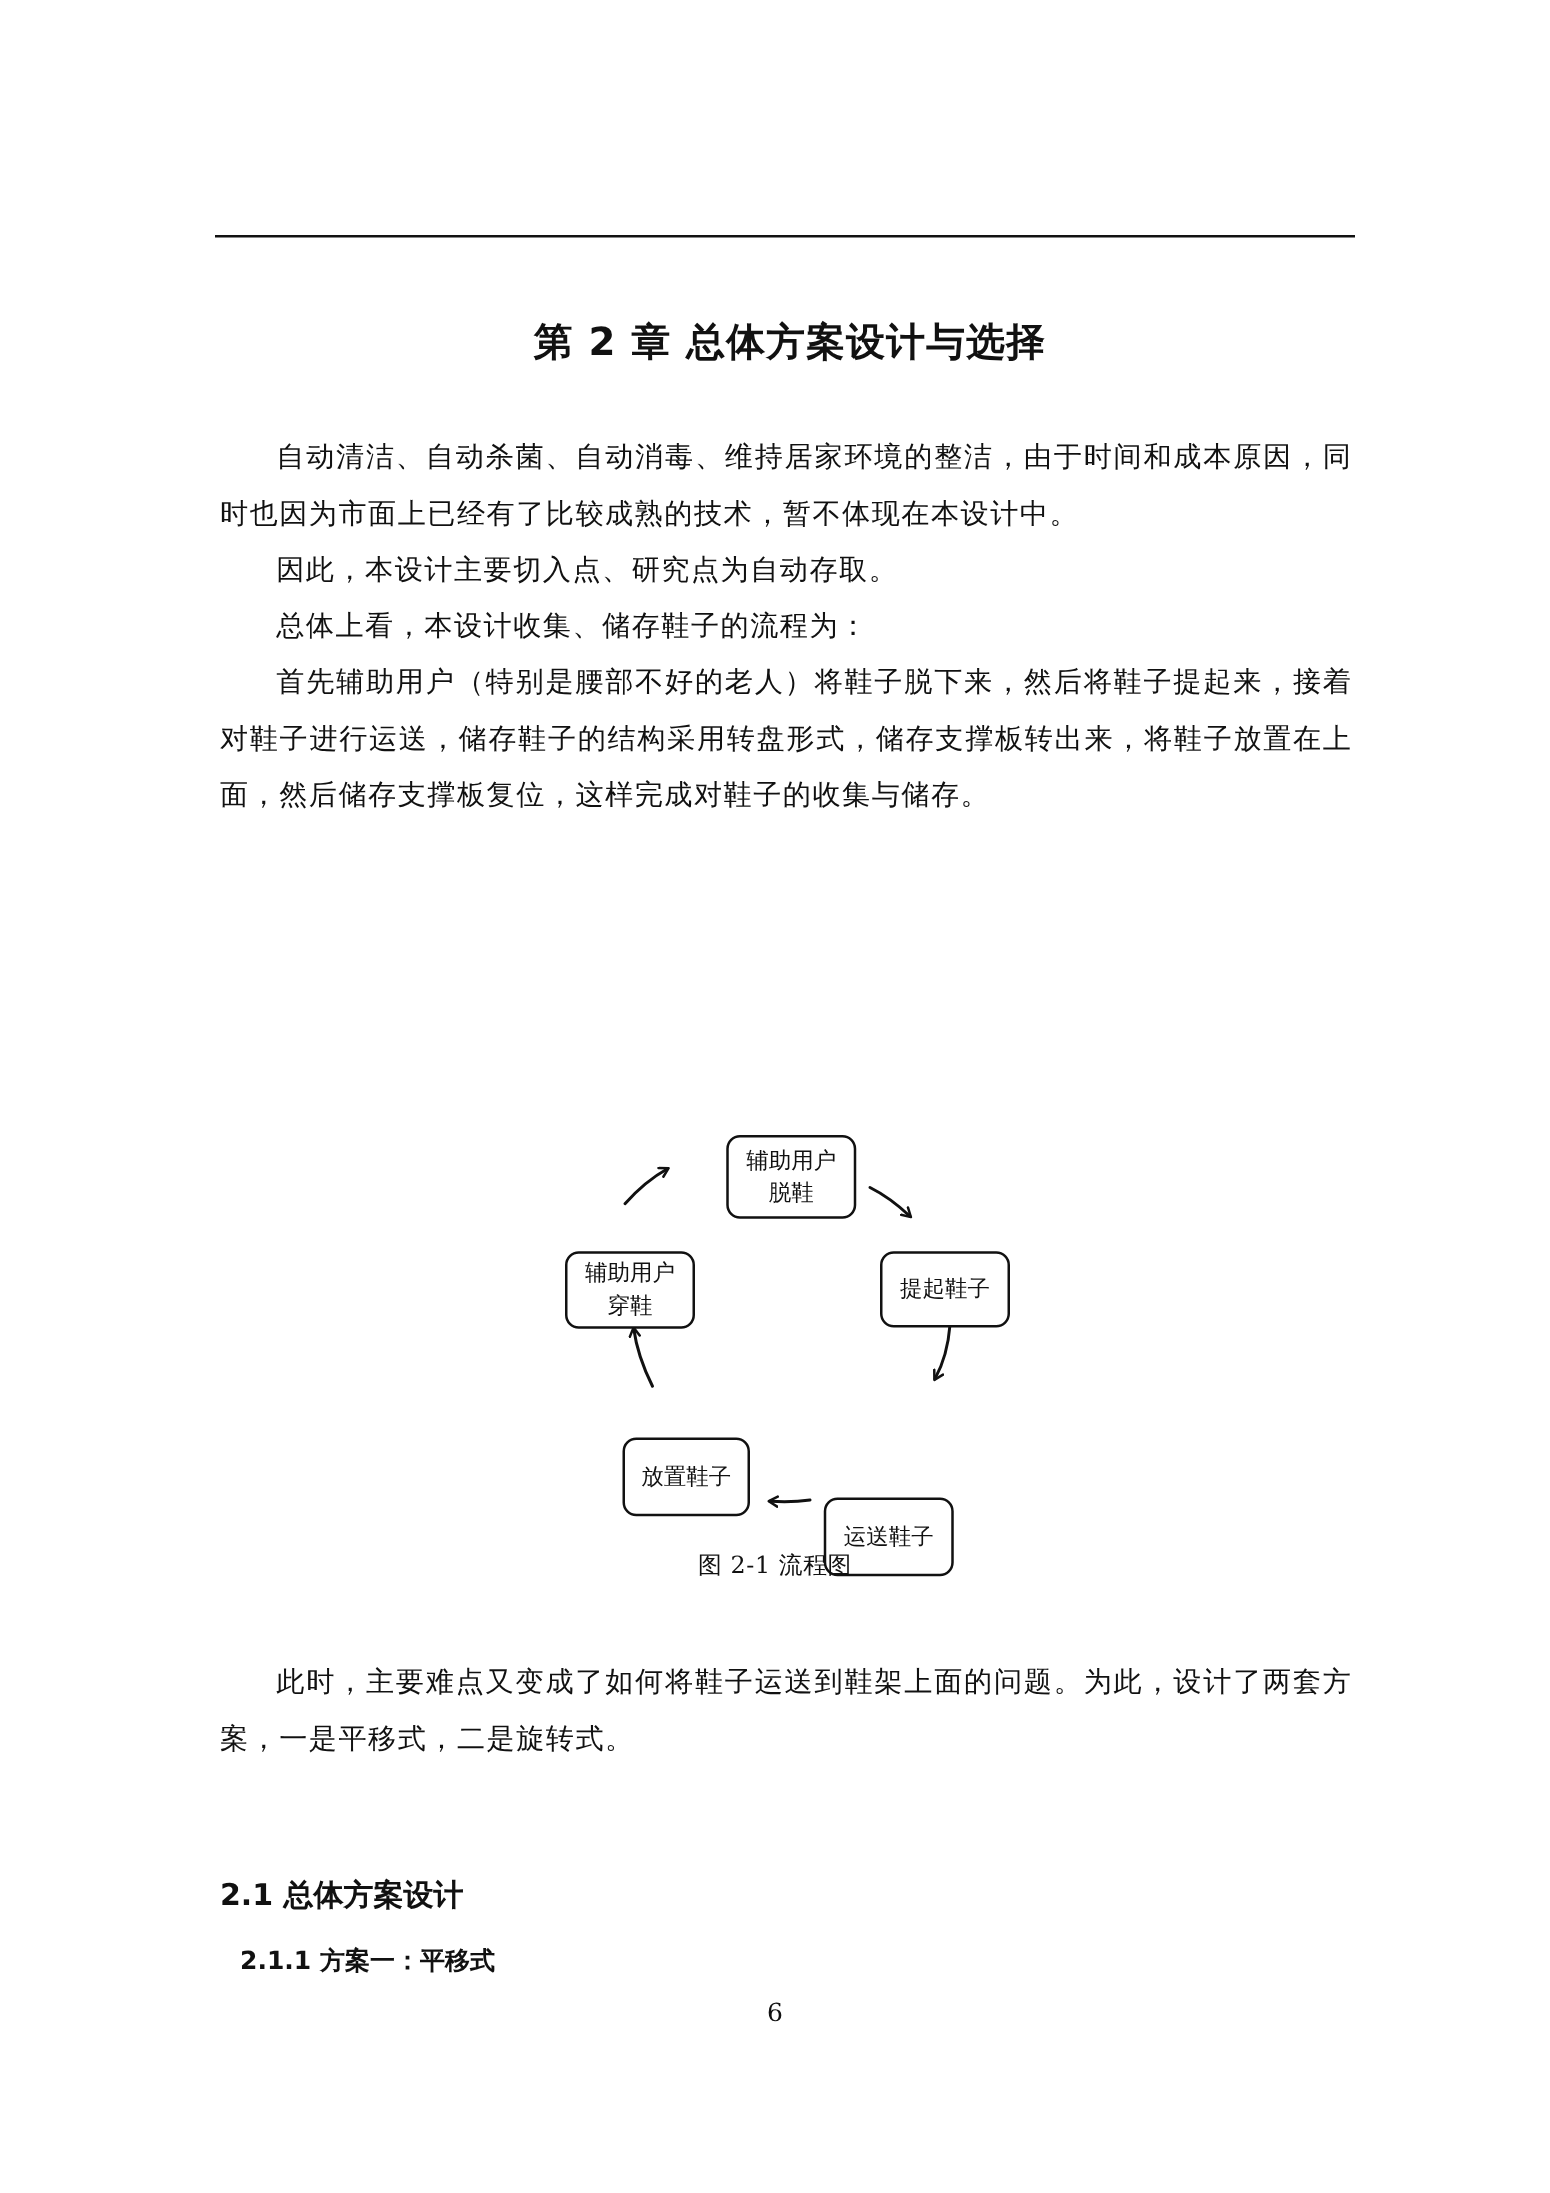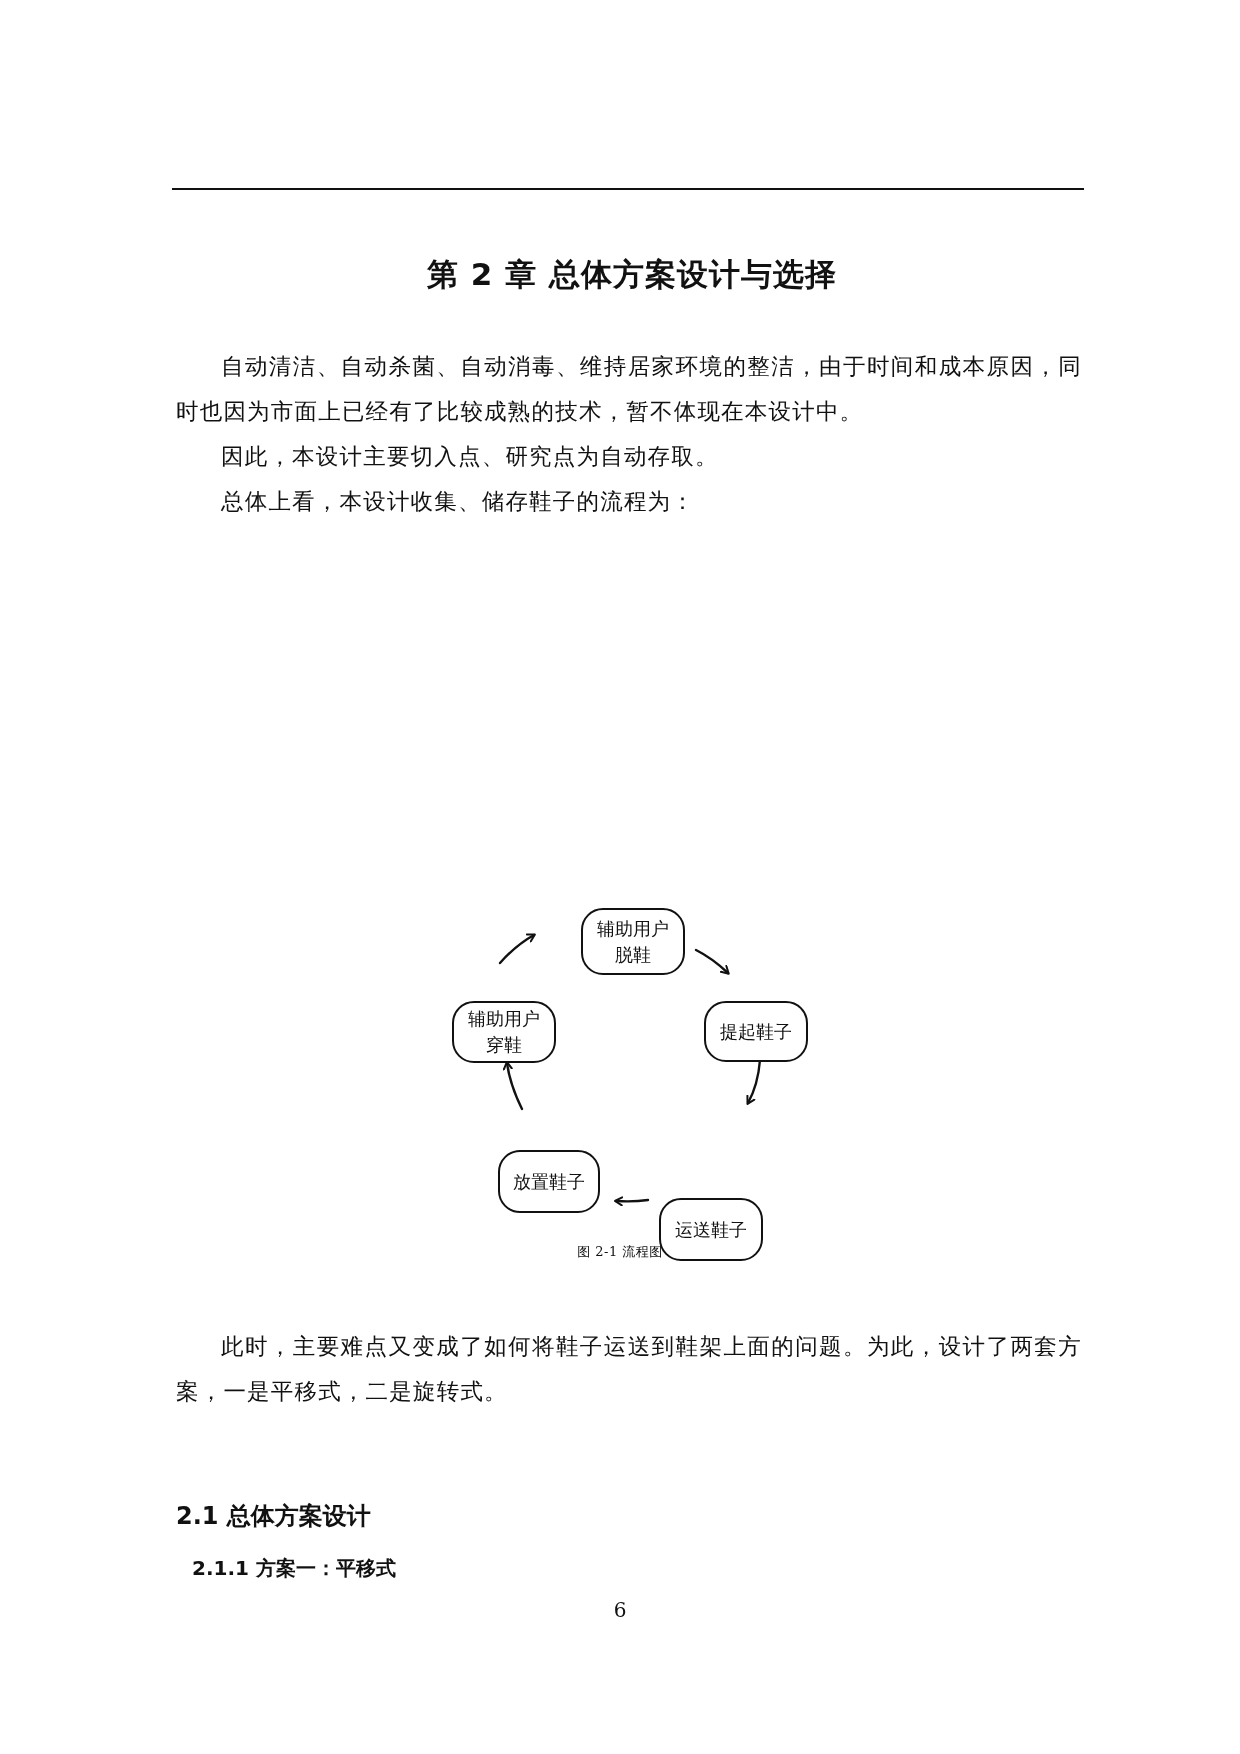--- a/index.html
+++ b/index.html
@@ -57,40 +57,40 @@
       height: 330px;
     }
     .figure svg {
       position: absolute;
       left: 0;
       top: 0;
     }
     .fbox {
       position: absolute;
       border: 2.5px solid #111;
-      border-radius: 22px;
+      border-radius: 11px;
       background: #fff;
       box-sizing: border-box;
       display: flex;
       align-items: center;
       justify-content: center;
       text-align: center;
       font-family: "DejaVu Sans", "Liberation Sans", sans-serif;
       font-size: 18px;
       line-height: 26px;
       color: #111;
     }
     .fbox span { display: block; }
     .caption {
       position: absolute;
       left: 0;
       width: 1240px;
       top: 1238px;
       text-align: center;
-      font-size: 13px;
+      font-size: 19px;
       line-height: 28px;
       letter-spacing: 0.5px;
     }
     .block-2 { top: 1324px; }
     .section-h2 {
       position: absolute;
       left: 176px;
       top: 1499px;
       font-family: "DejaVu Sans", "Liberation Sans", sans-serif;
       font-weight: bold;
@@ -120,20 +120,21 @@
 <body>
 
 <div class="top-rule"></div>
 
 <h1 class="chapter-title" style="margin:12px;">第 2 章  总体方案设计与选择</h1>
 
 <div class="body-block block-1">
   <p class="para">自动清洁、自动杀菌、自动消毒、维持居家环境的整洁，由于时间和成本原因，同时也因为市面上已经有了比较成熟的技术，暂不体现在本设计中。</p>
   <p class="para">因此，本设计主要切入点、研究点为自动存取。</p>
   <p class="para">总体上看，本设计收集、储存鞋子的流程为：</p>
+  <p class="para">首先辅助用户（特别是腰部不好的老人）将鞋子脱下来，然后将鞋子提起来，接着对鞋子进行运送，储存鞋子的结构采用转盘形式，储存支撑板转出来，将鞋子放置在上面，然后储存支撑板复位，这样完成对鞋子的收集与储存。</p>
 </div>
 
 <div class="figure">
   <svg width="380" height="330" viewBox="0 0 380 330">
     <defs>
       <marker id="ah" markerWidth="10" markerHeight="10" refX="7" refY="5" orient="auto" markerUnits="userSpaceOnUse">
         <path d="M1,1 L8,5 L1,9" fill="none" stroke="#111" stroke-width="2" stroke-linecap="round" stroke-linejoin="round"></path>
       </marker>
     </defs>
 

